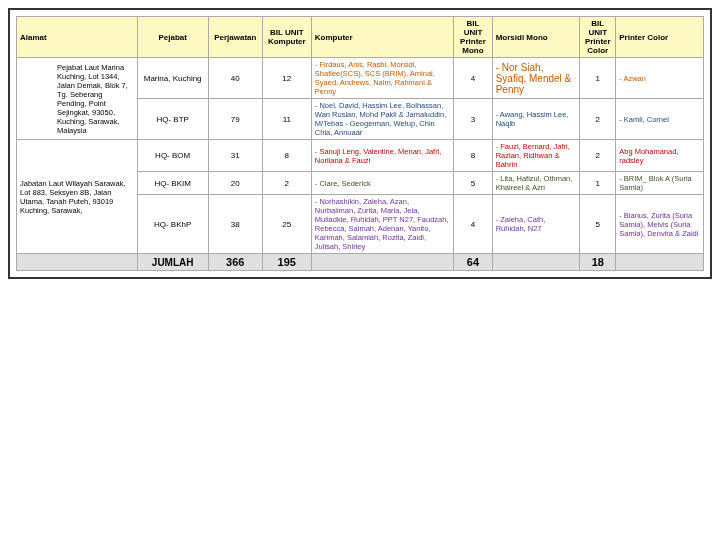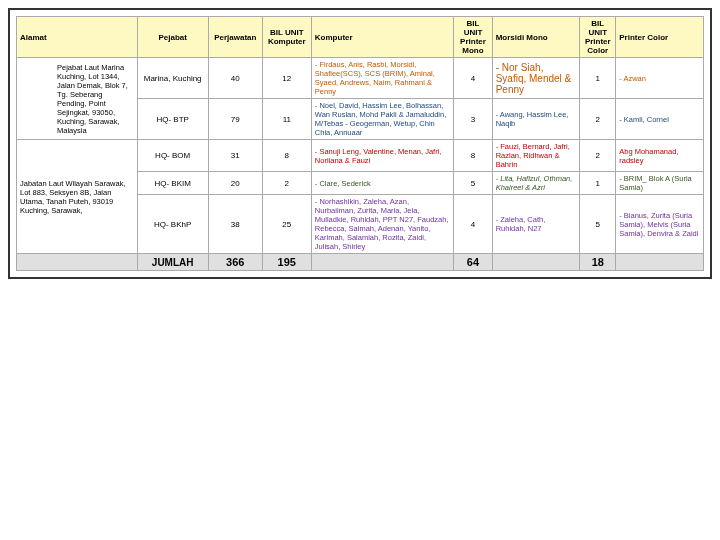--- a/index.html
+++ b/index.html
@@ -124,21 +124,21 @@
         <td class="bil-color-col">2</td>
         <td class="color-col text-left" style="color:#c00000;font-size:7.5px;">Abg Mohamanad, radsley</td>
       </tr>
 
       <tr>
         <td class="pejabat-col">HQ- BKIM</td>
         <td class="perjawatan-col">20</td>
         <td class="bil-komputer-col">2</td>
         <td class="komputer-col text-left" style="color:#375623;font-size:7.5px;">- Clare, Sederick</td>
         <td class="bil-mono-col">5</td>
-        <td class="mono-col text-left" style="color:#375623;font-size:7.5px;font-style:italic;">- Lita, Hafizul, Othman, Khaireel &amp; Azri</td>
+        <td class="mono-col text-left" style="color:#375623;font-size:7.5px;">- Lita, Hafizul, Othman, Khaireel &amp; Azri</td>
         <td class="bil-color-col">1</td>
         <td class="color-col text-left" style="color:#375623;font-size:7.5px;">- BRIM_ Blok A (Suria Samia)</td>
       </tr>
 
       <tr>
         <td class="pejabat-col">HQ- BKhP</td>
         <td class="perjawatan-col">38</td>
         <td class="bil-komputer-col">25</td>
         <td class="komputer-col text-left" style="color:#7030a0;font-size:7.5px;">- Norhashikin, Zaleha, Azan, Nurbaiiman, Zurita, Maria, Jela, Mulladkie, Ruhidah, PPT N27, Faudzah, Rebecca, Salmah, Adenan, Yanito, Karimah, Salamiah, Rozita, Zaidi, Julisah, Shirley</td>
         <td class="bil-mono-col">4</td>

